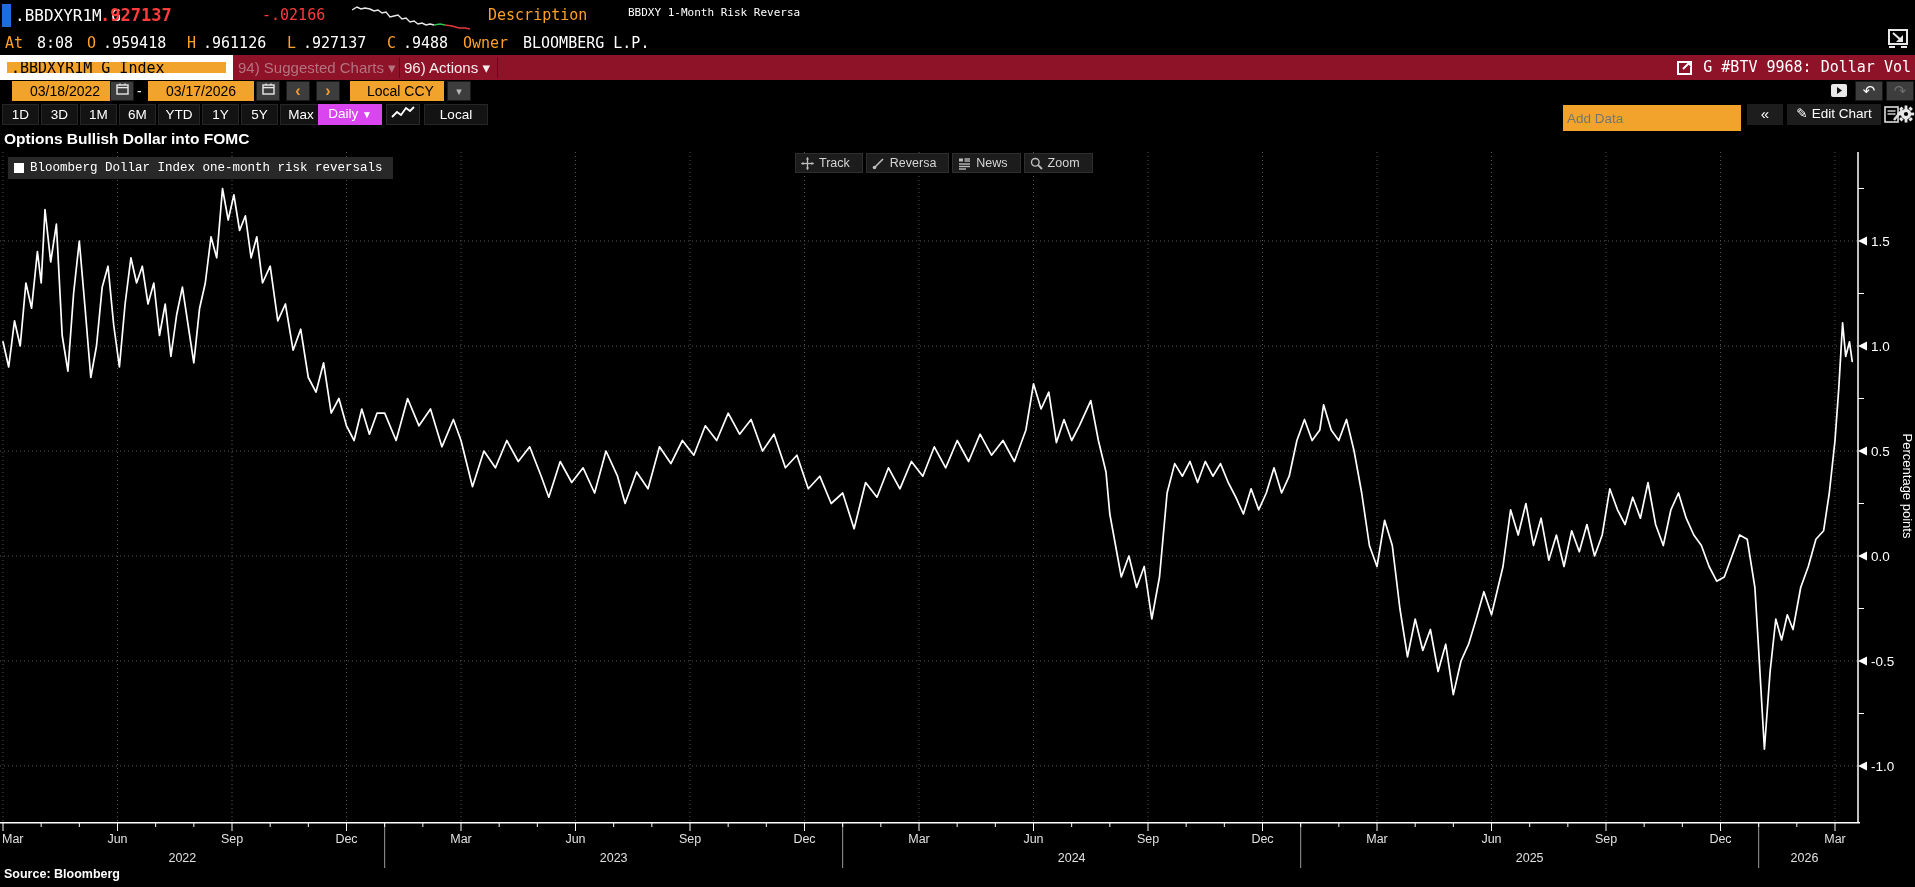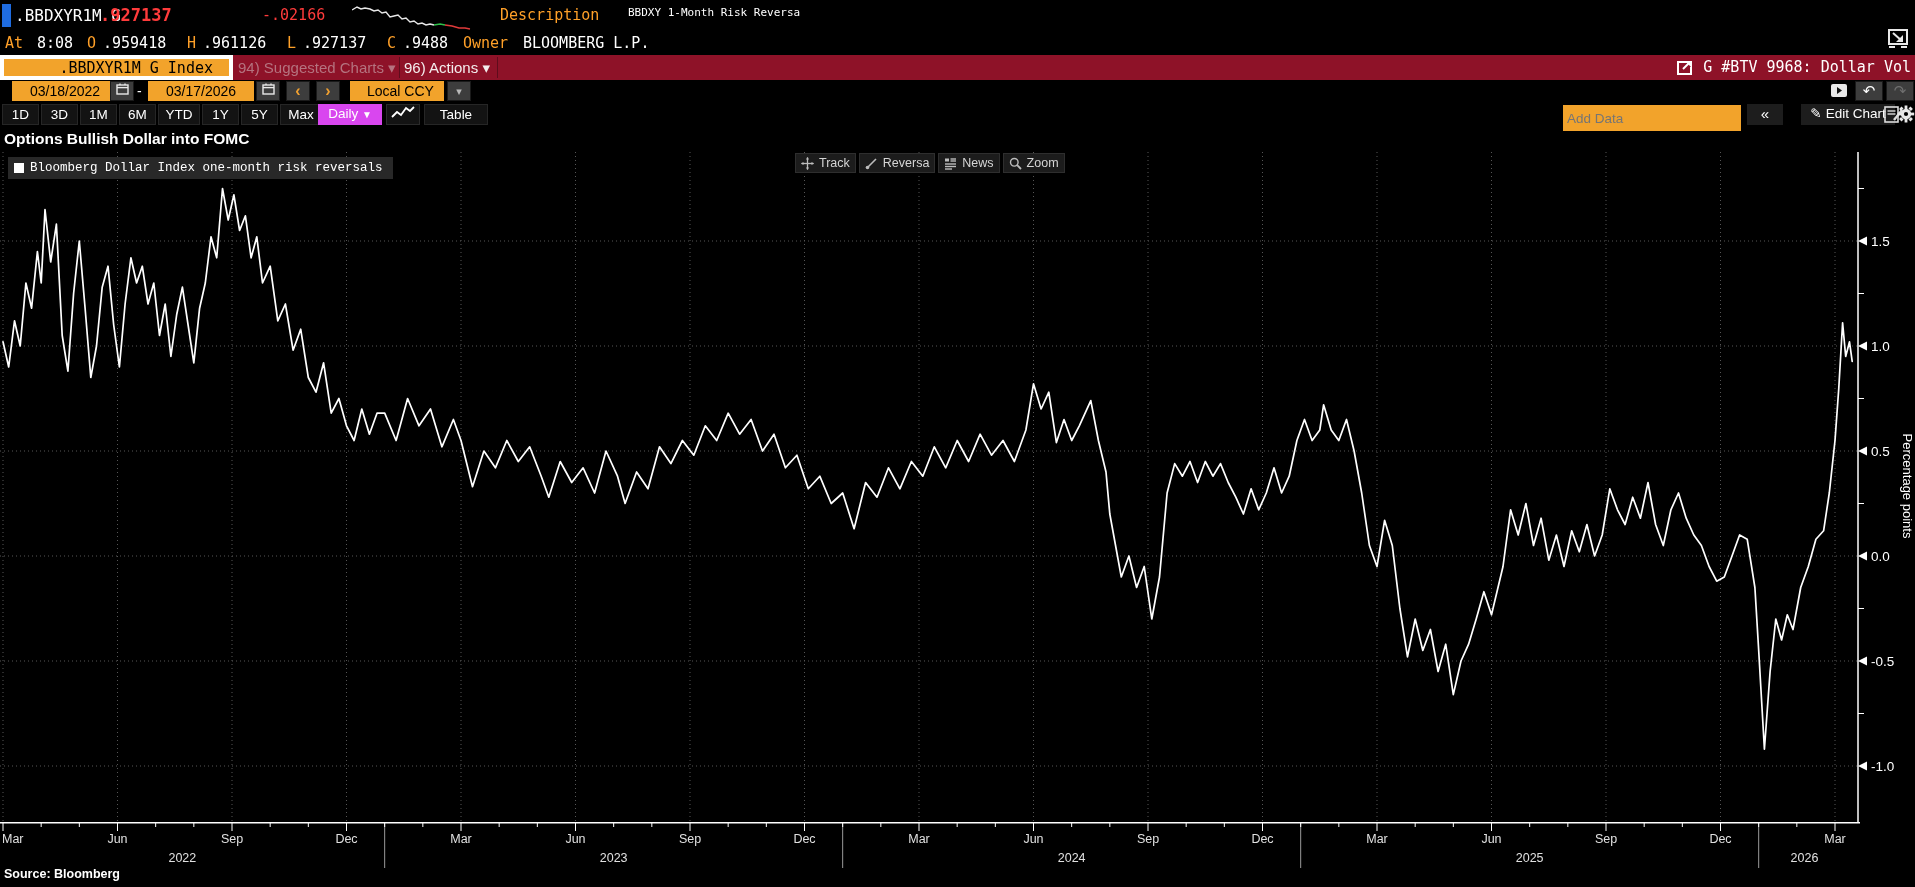--- a/index.html
+++ b/index.html
@@ -11,31 +11,31 @@
   
   #hdr1 { position:absolute; left:0; top:0; width:1915px; height:31px; }
   #hdr2 { position:absolute; left:0; top:31px; width:1915px; height:24px; }
   .hlbl { color:#ffa028; font-size:15px; }
   .hval { color:#ffffff; font-size:15px; }
   .caret-block { position:absolute; left:2px; top:4px; width:9px; height:23px; background:#1f6ce0; }
   #hdr-ticker { position:absolute; left:15px; top:6px; font-size:16px; color:#fff; }
   #hdr-last { position:absolute; left:100px; top:5px; font-size:17px; font-weight:bold; color:#ff3b3b; }
   #hdr-chg { position:absolute; left:262px; top:6px; font-size:15px; color:#ff3b3b; }
   #hdr-spark { position:absolute; left:352px; top:3px; }
-  #hdr-desc-l { position:absolute; left:500px; top:6px; font-size:15px; }
+  #hdr-desc-l { position:absolute; left:488px; top:6px; font-size:15px; }
   #hdr-desc-v { position:absolute; left:628px; top:6px; font-size:11px; }
   .h2item { position:absolute; top:3px; font-size:15px; }
 
   #launch-icon { position:absolute; right:6px; top:28px; width:22px; height:20px; cursor:pointer; }
 
   
   #redbar { position:absolute; left:0; top:55px; width:1915px; height:25px; background:#8e1228; }
   #sec-field { position:absolute; left:0; top:0; width:233px; height:25px; background:#f2a32b;
-               border:4px solid #ffffff; color:#000; font-family:"DejaVu Sans Mono",monospace;
-               font-size:15px; padding:0 16px; outline:none;text-align:right; }
+               border:7px solid #ffffff; color:#000; font-family:"DejaVu Sans Mono",monospace;
+               font-size:15px; padding:0 4px; outline:none; }
   .rb-item { position:absolute; top:0; height:25px; line-height:25px; font-size:15px; }
   #rb-suggested { left:238px; color:#b5737f; cursor:pointer; }
   #rb-actions { left:404px; color:#f4eeee; cursor:pointer; }
   .rb-sep { position:absolute; top:2px; width:1px; height:21px; background:#5f0c1c; }
   #rb-right { position:absolute; right:4px; top:0; height:25px; line-height:25px; color:#fff;
               font-size:15px; font-family:"DejaVu Sans Mono",monospace; }
   #rb-right svg { vertical-align:-3px; margin-right:10px; }
 
   
   #daterow { position:absolute; left:0; top:80px; width:1915px; height:23px; background:#000; }
@@ -59,36 +59,36 @@
   #charttype-btn { position:absolute; left:386px; top:1px; width:34px; height:21px; background:#131313;
                    border:1px solid #2a2a2a; cursor:pointer; text-align:center; }
   #table-btn { position:absolute; left:424px; top:1px; width:64px; height:21px; background:#131313;
                border:1px solid #262626; color:#fff; font-size:13.5px; text-align:center;
                line-height:19px; cursor:pointer; }
   #adddata { position:absolute; left:1563px; top:2px; width:178px; height:19px; background:#f2a32b;
              border:none; outline:none; color:#6e5a16; font-size:13.5px; padding:13px 4px; }
   #collapse-btn { position:absolute; left:1747px; top:1px; width:36px; height:21px; background:#1d1d1d;
                   color:#fff; font-size:15px; text-align:center; line-height:19px; cursor:pointer; }
   #editchart-btn { position:absolute; left:1787px; top:1px; width:94px; height:21px; background:#1d1d1d;
-                   color:#fff; font-size:13.5px; text-align:center; line-height:20px; cursor:pointer;margin-left:14px; }
+                   color:#fff; font-size:13.5px; text-align:center; line-height:20px; cursor:pointer; }
   #editchart-btn .pencil { color:#fff; margin-right:4px; }
   #notes-btn { position:absolute; left:1884px; top:2px; width:20px; height:19px; cursor:pointer; }
   #gear-btn { position:absolute; left:1897px; top:1px; width:18px; height:21px; cursor:pointer; }
 
   
   #chart-region { position:absolute; left:0; top:126px; width:1915px; height:761px; }
   #plot-svg { position:absolute; left:0; top:0; }
   #chart-title { position:absolute; left:4px; top:4px; color:#fff; font-size:15.5px; font-weight:bold; }
   #legend { position:absolute; left:8px; top:31px; height:22px; background:#282828; display:flex;
             align-items:center; padding:0 10px 0 6px; cursor:pointer;font-family:Liberation Mono, monospace; }
   #legend .swatch { width:10px; height:10px; background:#fff; margin-right:6px; }
   #legend .ltext { color:#fff; font-size:12.5px; }
   #chart-toolbar { position:absolute; left:795px; top:27px; display:flex; }
   .ct-btn { height:20px; background:#1c1c1c; border:1px solid #2e2e2e; color:#d5d5d5; font-size:12.5px;
-            display:flex; align-items:center; padding:0 5px 0 5px; margin-right:3px; cursor:pointer; }
+            display:flex; align-items:center; padding:0 12px 0 5px; margin-right:3px; cursor:pointer; }
   .ct-btn svg { margin-right:5px; }
   #source { position:absolute; left:4px; top:741px; color:#fff; font-size:12.5px; font-weight:bold; }
 </style>
 </head>
 <body>
 
 <div id="screen">
 
   <div id="hdr1" class="mono">
     <div class="caret-block"></div>
@@ -188,21 +188,21 @@
         <div class="rangebtn" style="left: 280px; width: 42px;">Max</div>
       </div>
     <div id="daily-btn">
       <span>Daily</span> <span class="dd">▼</span>
     </div>
     <div id="charttype-btn">
       <svg width="24" height="15" viewBox="0 0 24 15">
         <polyline points="1,12 6,7 10,10 15,3 19,6 23,2" fill="none" stroke="#fff" stroke-width="1.8"></polyline>
       </svg>
     </div>
-    <div id="table-btn">Table</div>
+    <div id="table-btn">Local</div>
 
     <input id="adddata" placeholder="Add Data" style="">
     <div id="collapse-btn">«</div>
     <div id="editchart-btn">
       <span class="pencil">✎</span><span>Edit Chart</span>
     </div>
     <div id="notes-btn">
       <svg width="20" height="19" viewBox="0 0 20 19">
         <rect x="1" y="2" width="13" height="15" fill="none" stroke="#dcdcdc" stroke-width="1.6"></rect>
         <line x1="3.5" y1="6" x2="11.5" y2="6" stroke="#dcdcdc" stroke-width="1.4"></line>

